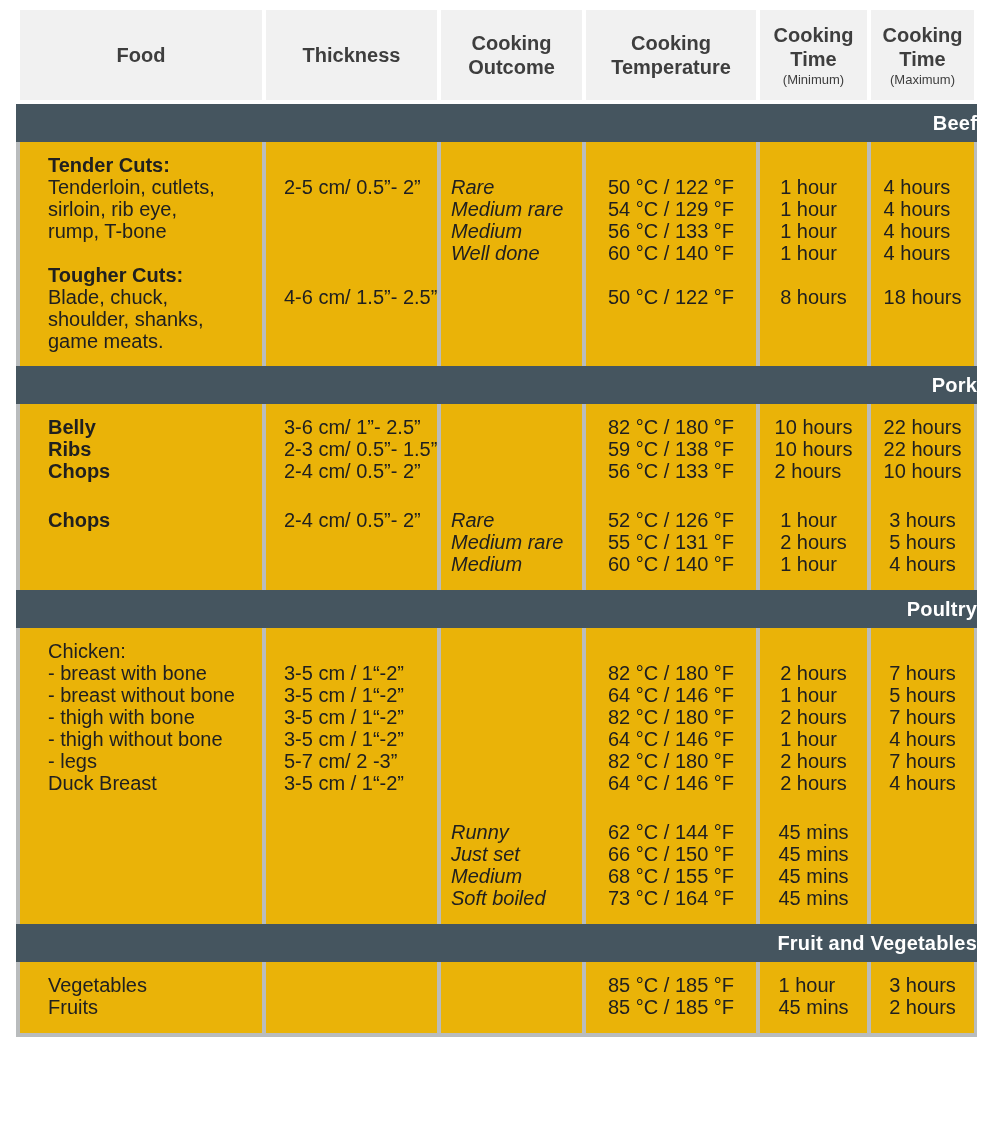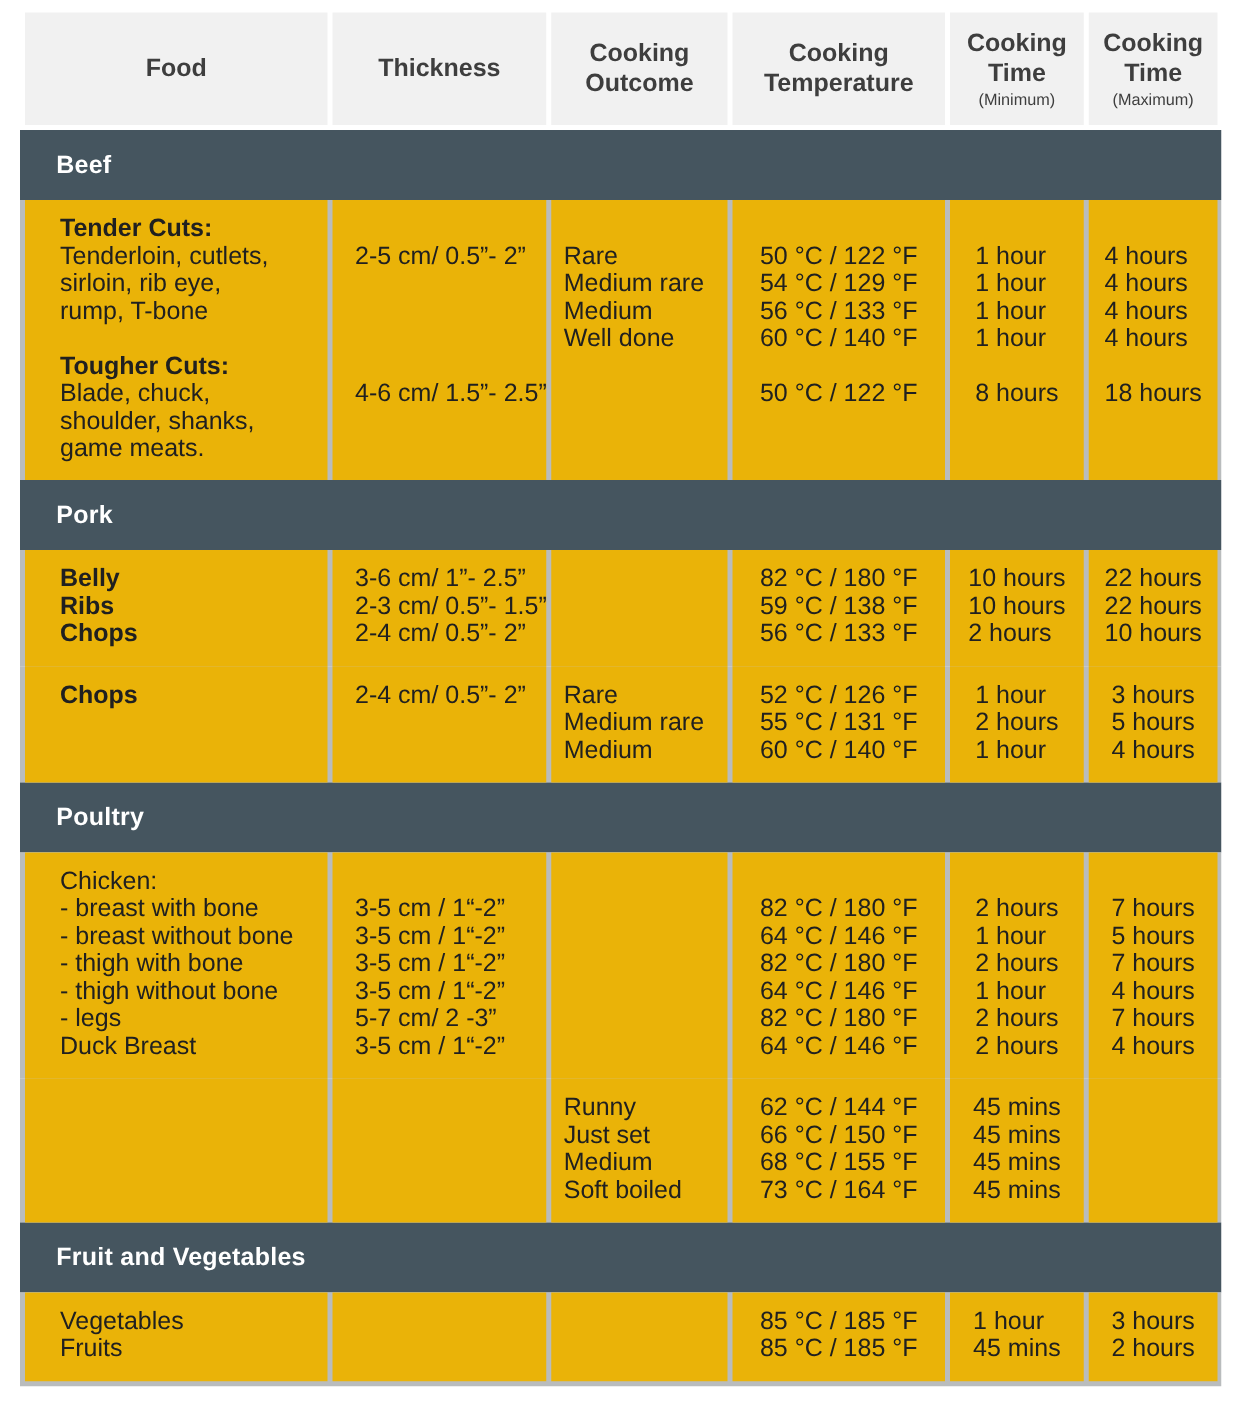--- a/index.html
+++ b/index.html
@@ -40,42 +40,43 @@
   .hlabel{
     font-size:20px;font-weight:bold;color:var(--header-text);
     line-height:24px;
   }
   .hsub{
     font-size:13px;color:var(--header-text);line-height:15px;margin-top:1px;
   }
 
   
   .band{
-    height:56px;
+    height:38px;
     background:var(--section-band);
     color:var(--band-text);
     display:flex;align-items:center;
     padding-left:29px;
     font-size:20px;font-weight:bold;
     letter-spacing:0.2px;
+    justify-content:flex-end;
   }
 
   
   .section-body{background:var(--divider);}
   .section-body.last{padding-bottom:4px;}
   .cell{
     background:#eab308;
     padding:12px 0 14px 0;
     font-size:20px;
   }
   .line{line-height:22px;white-space:nowrap;}
   .line.b{font-weight:bold;}
   .col-food .cell-inner{padding-left:28px;}
   .col-thickness .cell-inner{padding-left:18px;}
-  .col-outcome .cell-inner{padding-left:10px;}
+  .col-outcome .cell-inner{padding-left:10px;font-style:italic;}
   .col-temperature,.col-time_min,.col-time_max{text-align:center;}
   .col-temperature .cell-inner,
   .col-time_min .cell-inner,
   .col-time_max .cell-inner{
     display:inline-block;text-align:left;
   }
 </style>
 </head>
 <body>
 

